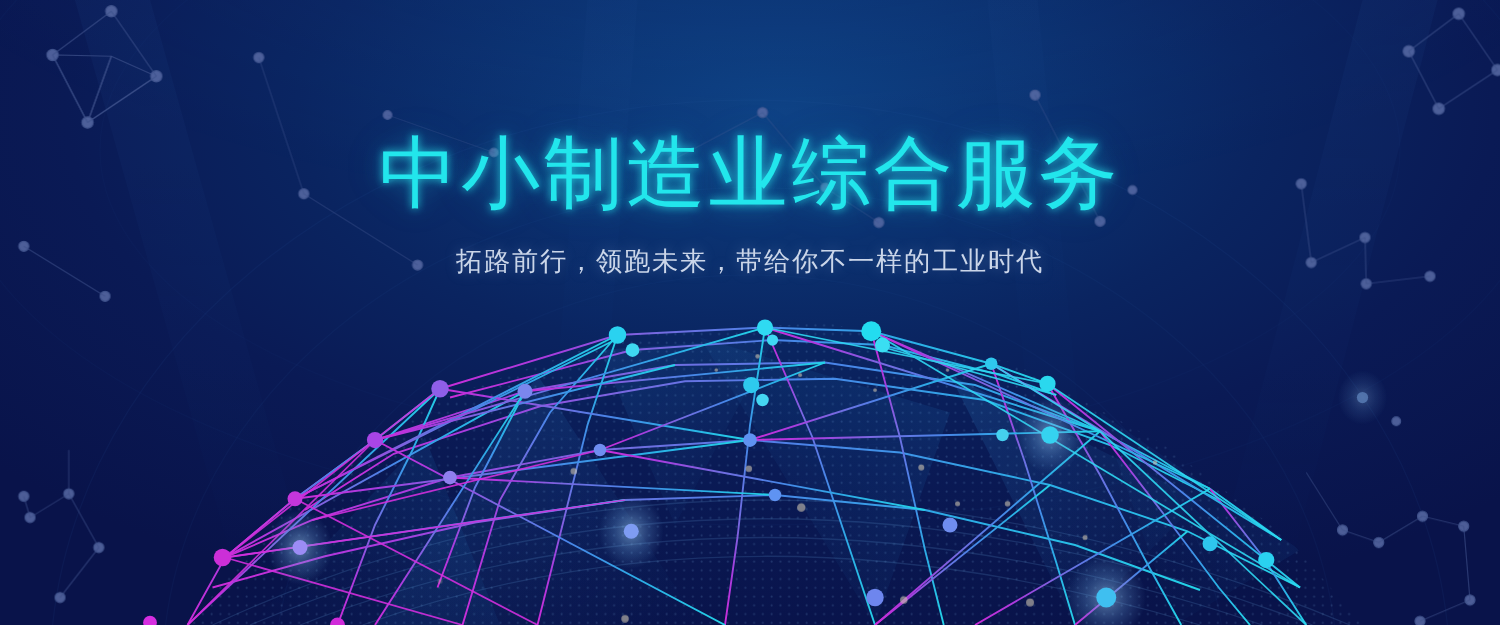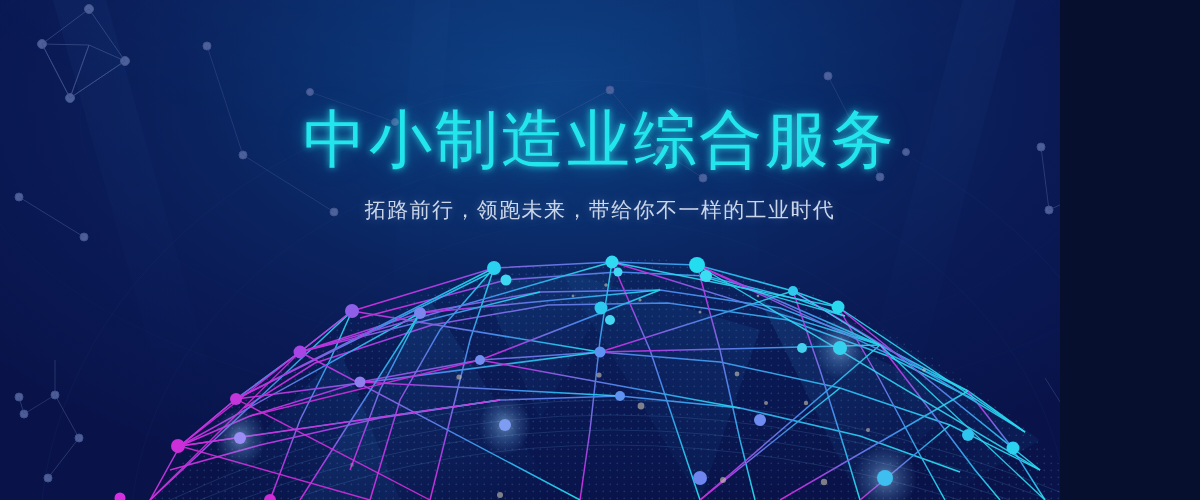--- a/index.html
+++ b/index.html
@@ -3,21 +3,21 @@
 <meta charset="utf-8">
 <title>Banner</title>
 <style>
   html, body {
     margin: 0;
     padding: 0;
     background: #06102e;
   }
   #stage {
     position: relative;
-    width: 1060px;
+    width: 1200px;
     height: 500px;
     overflow: hidden;
     font-family: "Liberation Sans", "DejaVu Sans", sans-serif;
     background: #0a1550;
   }
 
   
   .bg-base {
     position: absolute;
     inset: 0;

